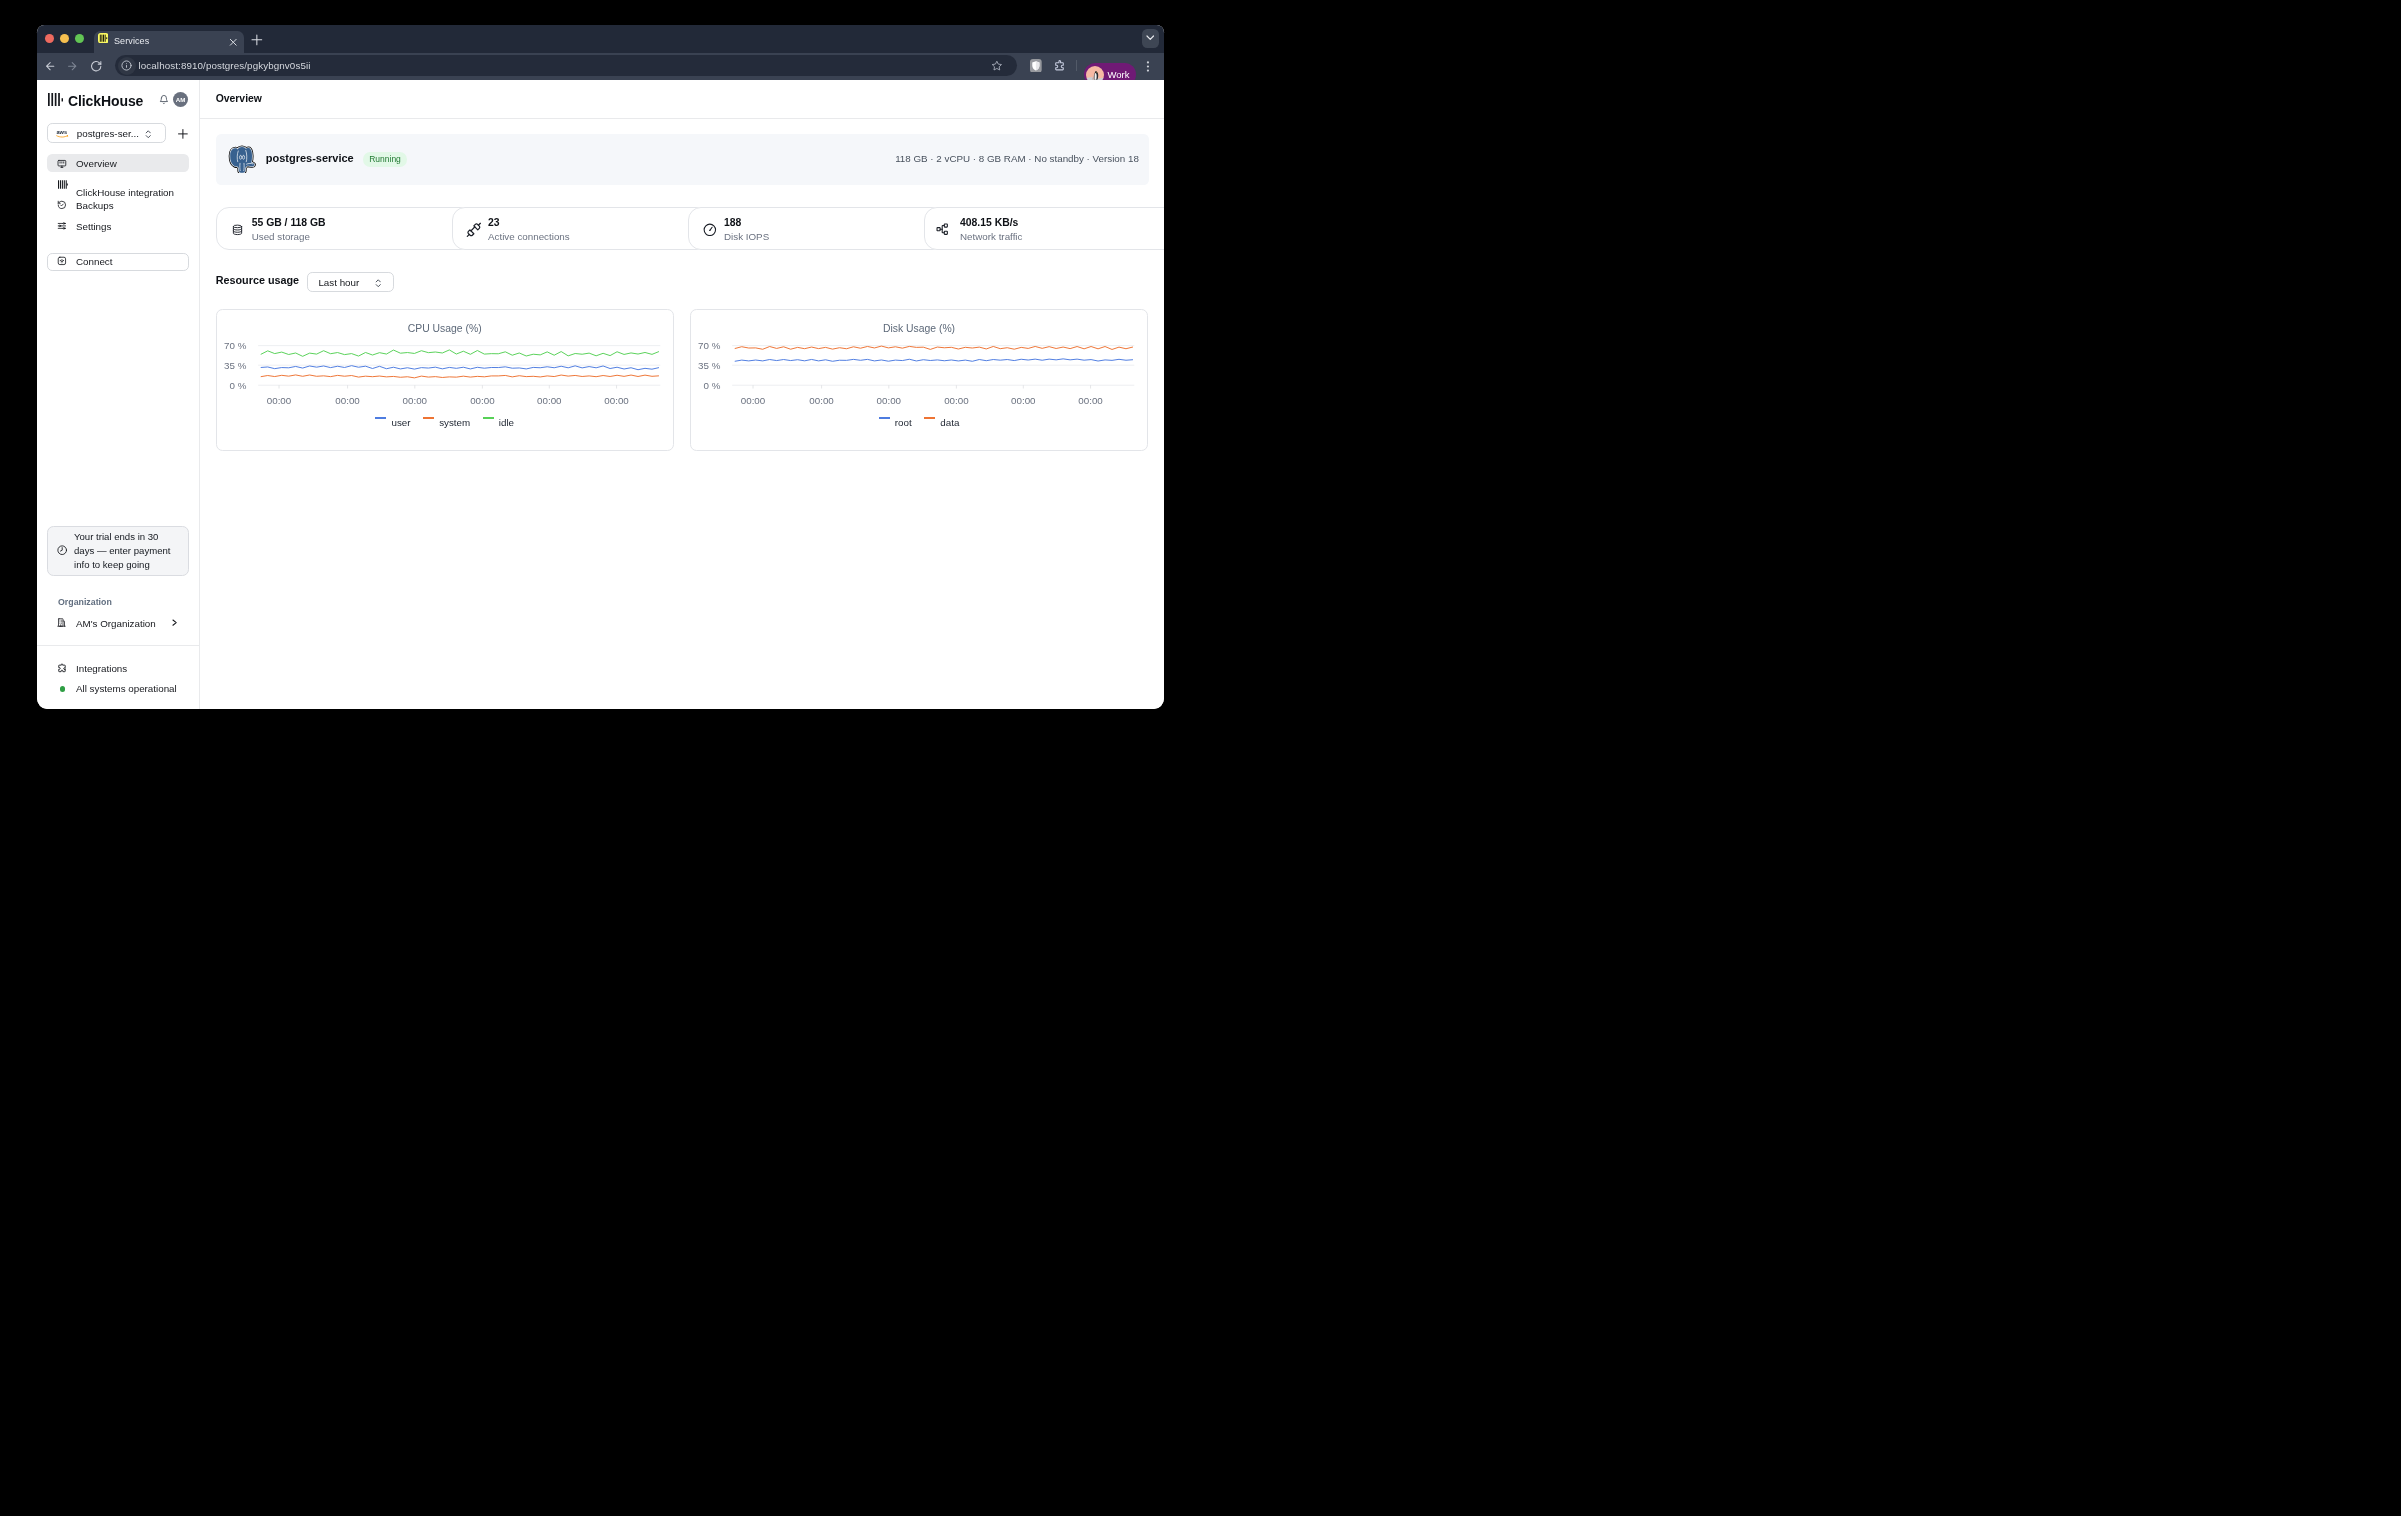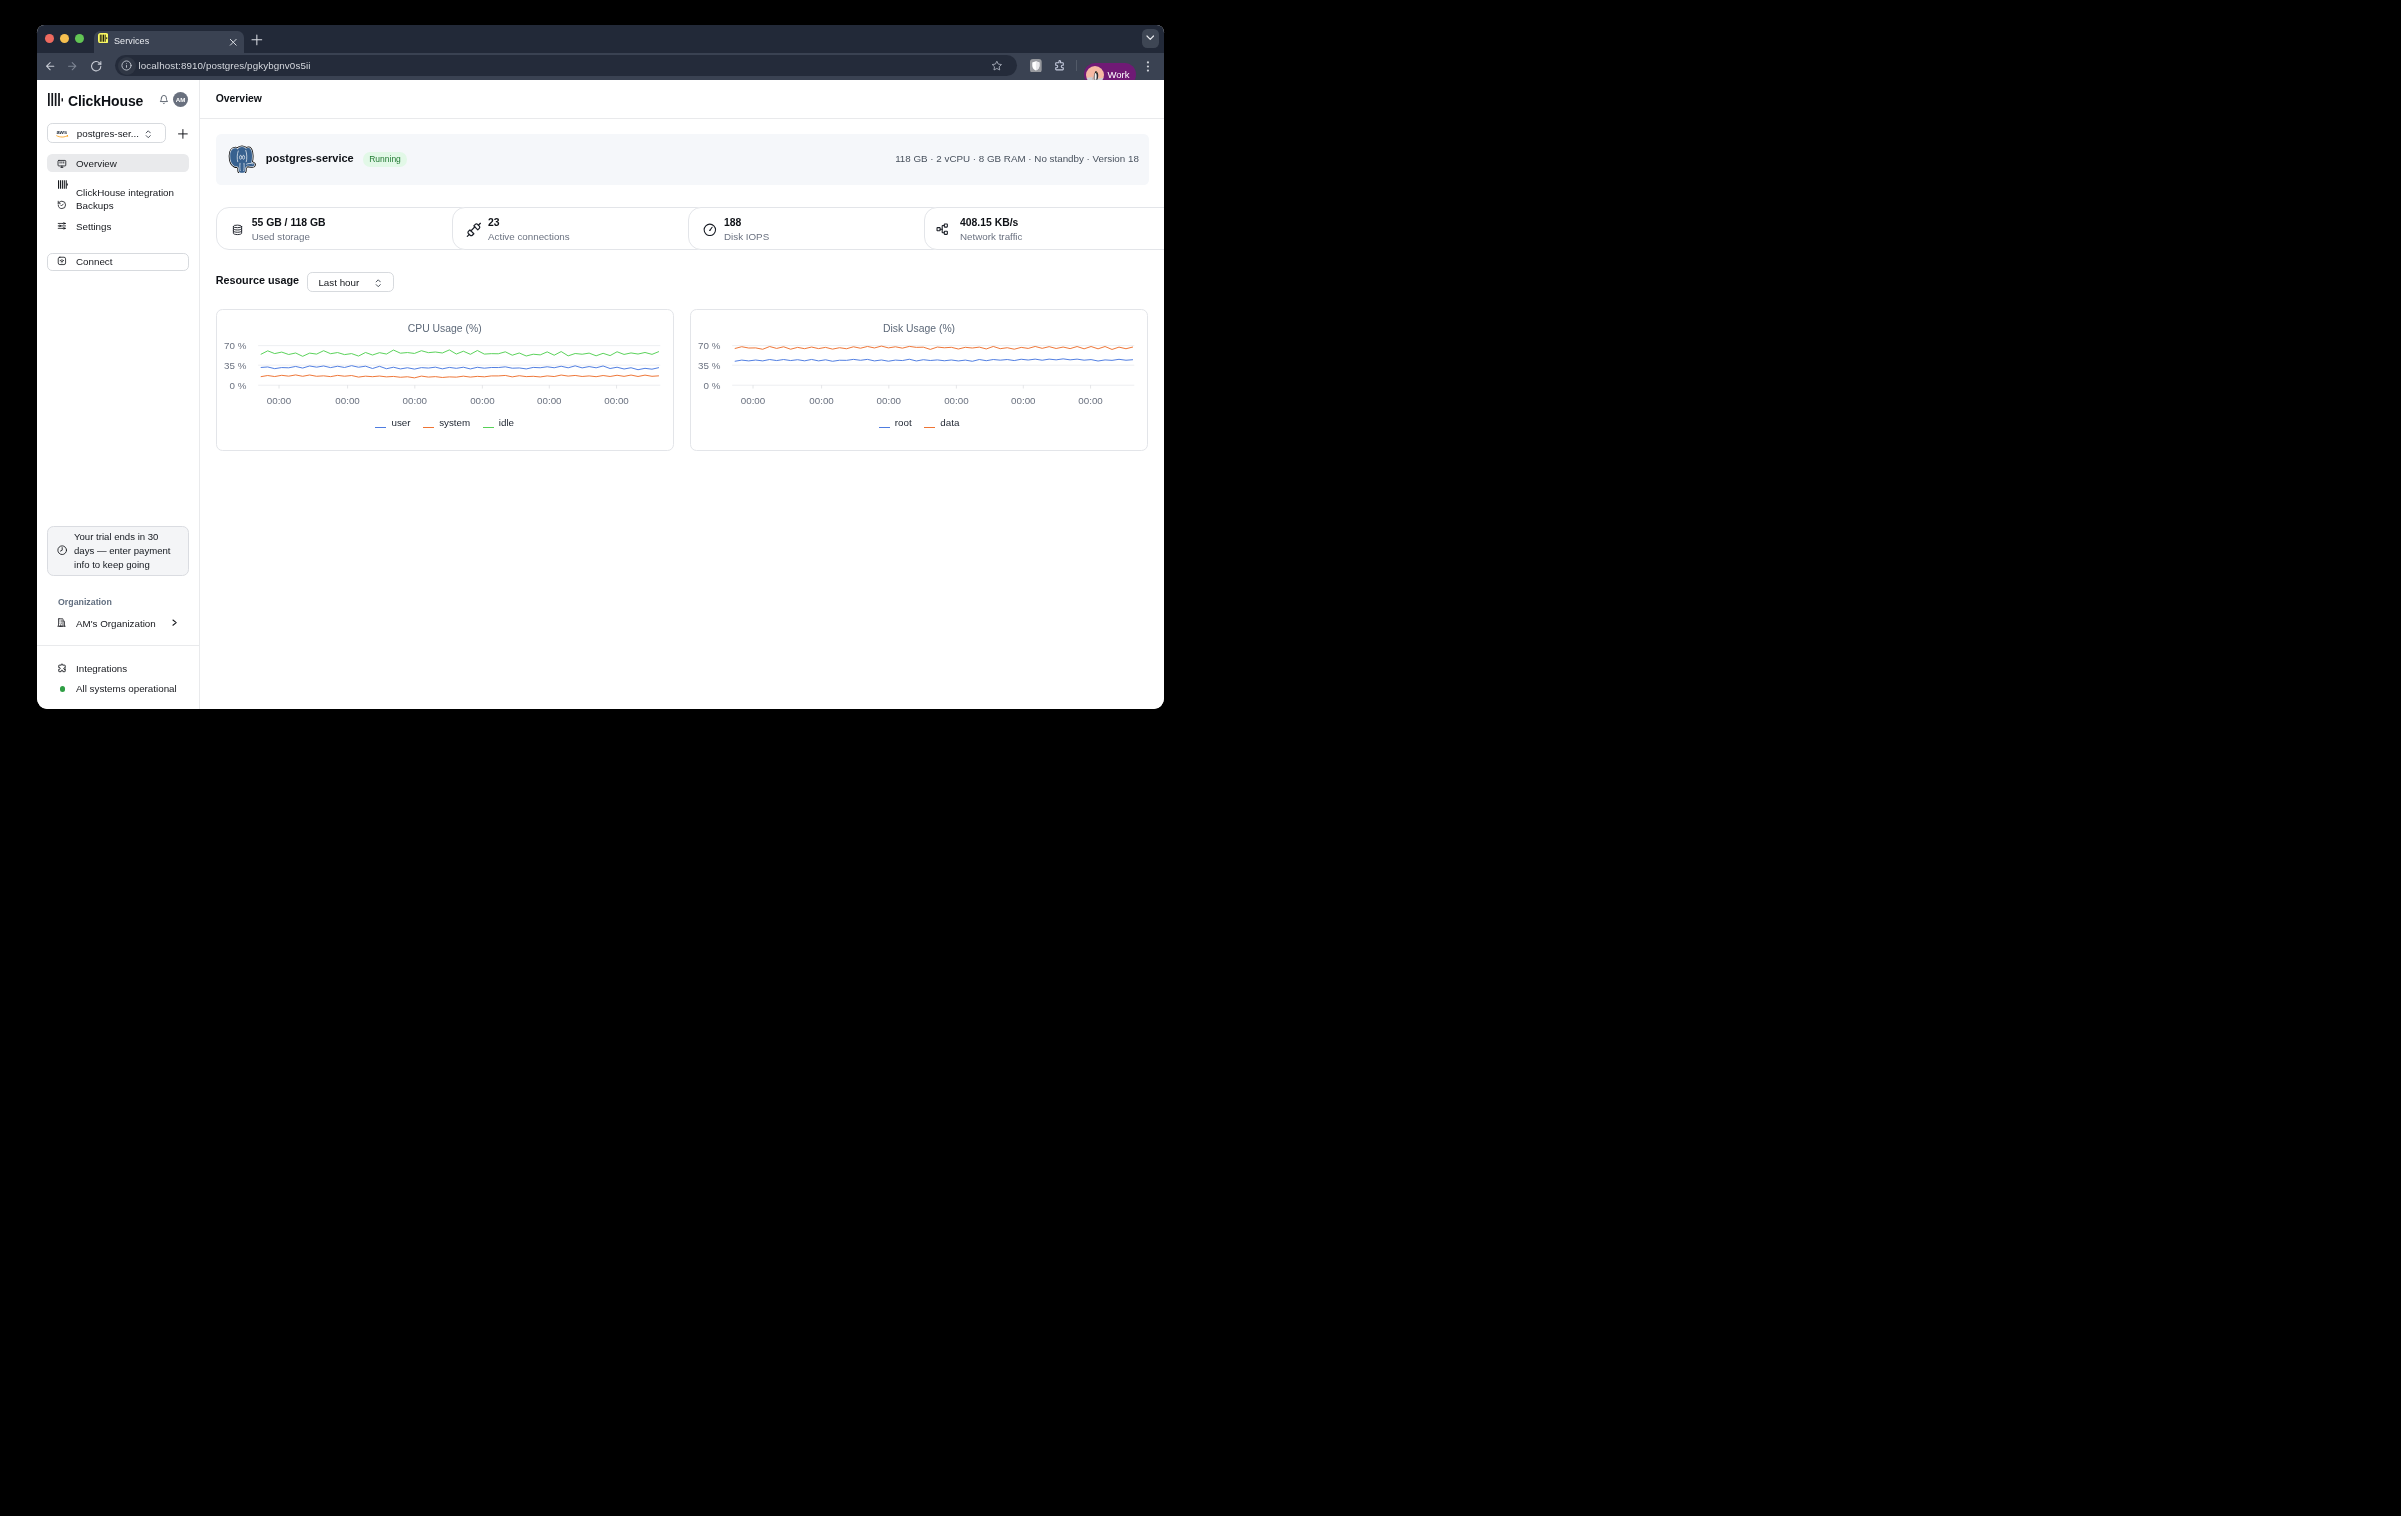--- a/index.html
+++ b/index.html
@@ -20,21 +20,21 @@
   .main { position:absolute; left:163px; top:0; width:964px; height:100%; }
   .navtxt { font-size:9.8px; color:#16181d; }
   svg { display:block; }
   .stat { position:absolute; top:127px; width:257px; height:43px; border:0.7px solid #e3e5e9; border-radius:13px; background:#fff; }
   .sic { position:absolute; left:14.4px; top:14.4px; }
   .sv { position:absolute; left:35px; top:8.5px; font-size:10.4px; font-weight:bold; color:#0e1116; }
   .sl { position:absolute; left:35px; top:23px; font-size:9.8px; color:#6b7280; }
   .chart { position:absolute; top:229px; height:142px; border:0.7px solid #e3e5e9; border-radius:6.5px; background:#fff; }
   .ctitle { position:absolute; top:13px; width:100%; text-align:center; font-size:10.4px; color:#5c6878; }
   .legend { position:absolute; top:107px; width:100%; display:flex; justify-content:center; gap:12.4px; }
-  .litem { display:flex; align-items:flex-end; gap:5.2px; font-size:9.8px; color:#1d2430; }
+  .litem { display:flex; align-items:flex-start; gap:5.2px; font-size:9.8px; color:#1d2430; }
   .lsw { width:11px; height:1.4px; }
 </style>
 </head>
 <body>
 <div class="win">
   <div class="tabstrip">
     <div class="tl" style="left:7.5px;background:#ee6a5f;"></div>
     <div class="tl" style="left:23px;background:#f5bf4f;"></div>
     <div class="tl" style="left:38px;background:#62c554;"></div>
     <div class="tab">

